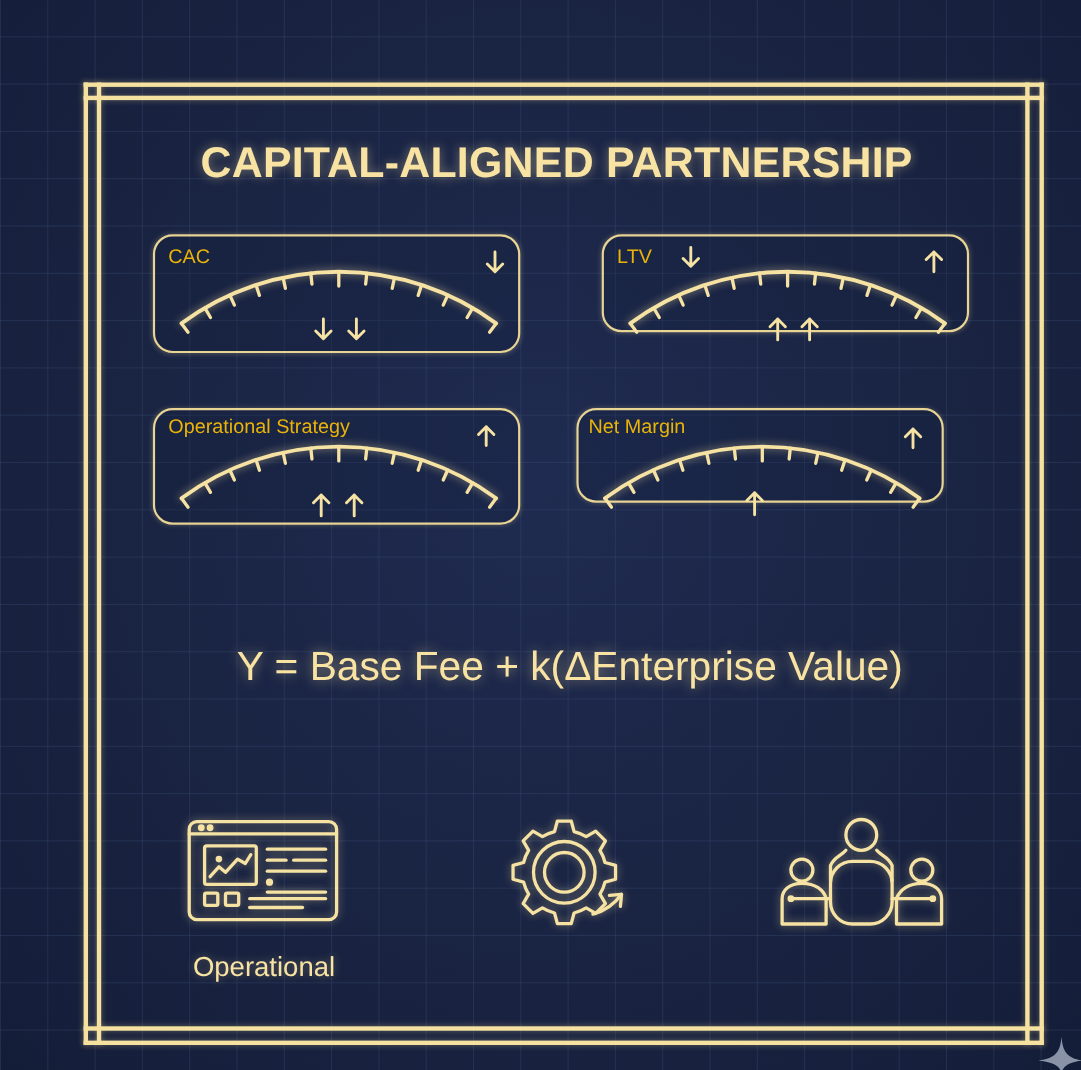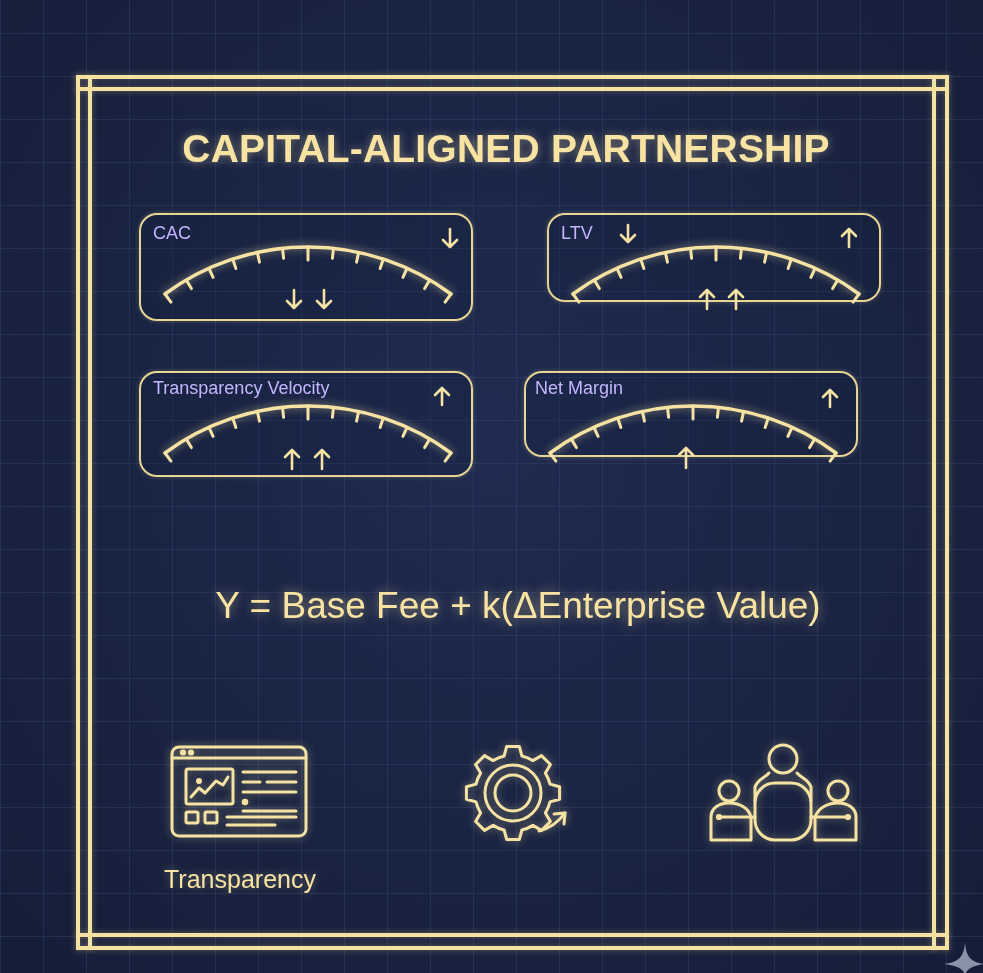--- a/index.html
+++ b/index.html
@@ -20,21 +20,21 @@
       position: absolute; left: 0; width: 1012px; top: 127px; text-align: center;
       font-size: 39px; font-weight: bold; letter-spacing: 0.2px; color: #f8e3a3;
       text-shadow: 0 0 10px rgba(248,227,163,0.45);
     }
     .gauge {
       position: absolute; border: 2px solid #e8d495; border-radius: 18px;
       box-sizing: border-box; background: rgba(20,30,60,0.25);
       box-shadow: 0 0 5px rgba(246,226,160,0.25);
     }
     .gauge .label {
-      position: absolute; left: 12px; top: 8px; font-size: 18px; color: #c4b5fd;
+      position: absolute; left: 12px; top: 8px; font-size: 18px; color: #eab308;
       white-space: nowrap;
     }
     .gauge svg { position: absolute; left: 0; top: 0; overflow: visible; }
     .formula {
       position: absolute; left: 0; width: 1036px; top: 585px; text-align: center;
       font-size: 37px; color: #f8e3a3;
       text-shadow: 0 0 12px rgba(248,227,163,0.55);
     }
     .feature {
       position: absolute; width: 240px; text-align: center;
@@ -117,21 +117,21 @@
       <path d="M300 14 V32 M293 21 L300 14 L307 21"></path>
     </g>
     <g stroke="#f6e3a4" stroke-width="2.6" fill="none" stroke-linecap="round" stroke-linejoin="round">
       <path d="M158 75 V94 M151 82 L158 75 L165 82"></path>
       <path d="M187 75 V94 M180 82 L187 75 L194 82"></path>
     </g>
   </svg>
 </div>
 
 <div class="gauge" style="left:139px;top:371px;width:334px;height:106px;">
-  <span class="label" style="top:5px;">Transparency Velocity</span>
+  <span class="label" style="top:5px;">Operational Strategy</span>
   <svg width="334" height="106">
     <g class="arc-group">
         <path d="M24 80 A241.04255319148936 241.04255319148936 0 0 1 310 80" stroke="#f6e3a4" stroke-width="3.5" fill="none" stroke-linecap="round" style="filter: drop-shadow(0 0 4px rgba(246,226,160,0.6))"></path>
         <line x1="24.00000000000003" y1="79.99999999999997" x2="29.932562450348684" y2="88.05013681701823" stroke="#f6e3a4" stroke-width="3" stroke-linecap="round"></line>
         <line x1="45.301348873521505" y1="65.97777778953031" x2="50.350193963948286" y2="74.60964683701206" stroke="#f6e3a4" stroke-width="3" stroke-linecap="round"></line>
         <line x1="67.96495442932226" y1="54.28456767586408" x2="72.07356696513465" y2="63.40154650827151" stroke="#f6e3a4" stroke-width="3" stroke-linecap="round"></line>
         <line x1="91.73712734687841" y1="45.051259800076764" x2="94.85951680287339" y2="54.55129580448704" stroke="#f6e3a4" stroke-width="3" stroke-linecap="round"></line>
         <line x1="116.35176934893319" y1="38.3812089260619" x2="118.45298467296897" y2="48.15796166723507" stroke="#f6e3a4" stroke-width="3" stroke-linecap="round"></line>
         <line x1="141.53335182248364" y1="34.3490775195917" x2="142.5898726666387" y2="44.293109081582315" stroke="#f6e3a4" stroke-width="3" stroke-linecap="round"></line>
         <line x1="167.00000000000003" y1="32.99999999999997" x2="167" y2="45.99999999999997" stroke="#f6e3a4" stroke-width="3" stroke-linecap="round"></line>
@@ -197,21 +197,21 @@
       <line x1="95" y1="35" x2="124" y2="35"></line>
       <line x1="71" y1="45" x2="124" y2="45"></line>
       <circle cx="73" cy="55" r="1.8" fill="#f6e3a4"></circle>
       <line x1="71" y1="64" x2="124" y2="64"></line>
       <rect x="14" y="65" width="12" height="11" rx="1.5"></rect>
       <rect x="33" y="65" width="12" height="11" rx="1.5"></rect>
       <line x1="55" y1="70" x2="124" y2="70"></line>
       <line x1="55" y1="78" x2="103" y2="78"></line>
     </g>
   </svg>
-  <div class="flabel" style="top:120px;">Transparency</div>
+  <div class="flabel" style="top:120px;">Operational</div>
 </div>
 
 <div class="feature" style="left:398px;top:743px;">
   <svg width="120" height="105" viewBox="0 0 120 105">
     <g stroke="#f6e3a4" stroke-width="3" fill="none" stroke-linecap="round" stroke-linejoin="round">
       <path id="gear-path" d="M46.1 13.0 L48.7 3.4 L61.3 3.4 L63.9 13.0 A38 38 0 0 1 74.9 17.6 L74.9 17.6 L83.5 12.6 L92.4 21.5 L87.4 30.1 A38 38 0 0 1 92.0 41.1 L92.0 41.1 L101.6 43.7 L101.6 56.3 L92.0 58.9 A38 38 0 0 1 87.4 69.9 L87.4 69.9 L92.4 78.5 L83.5 87.4 L74.9 82.4 A38 38 0 0 1 63.9 87.0 L63.9 87.0 L61.3 96.6 L48.7 96.6 L46.1 87.0 A38 38 0 0 1 35.1 82.4 L35.1 82.4 L26.5 87.4 L17.6 78.5 L22.6 69.9 A38 38 0 0 1 18.0 58.9 L18.0 58.9 L8.4 56.3 L8.4 43.7 L18.0 41.1 A38 38 0 0 1 22.6 30.1 L22.6 30.1 L17.6 21.5 L26.5 12.6 L35.1 17.6 A38 38 0 0 1 46.1 13.0 Z"></path>
       <circle cx="55" cy="50" r="28"></circle>
       <circle cx="55" cy="50" r="18"></circle>
       <path d="M81 88 Q97 84 107 70"></path>
       <path d="M96 71 L107 70 L106 81"></path>

